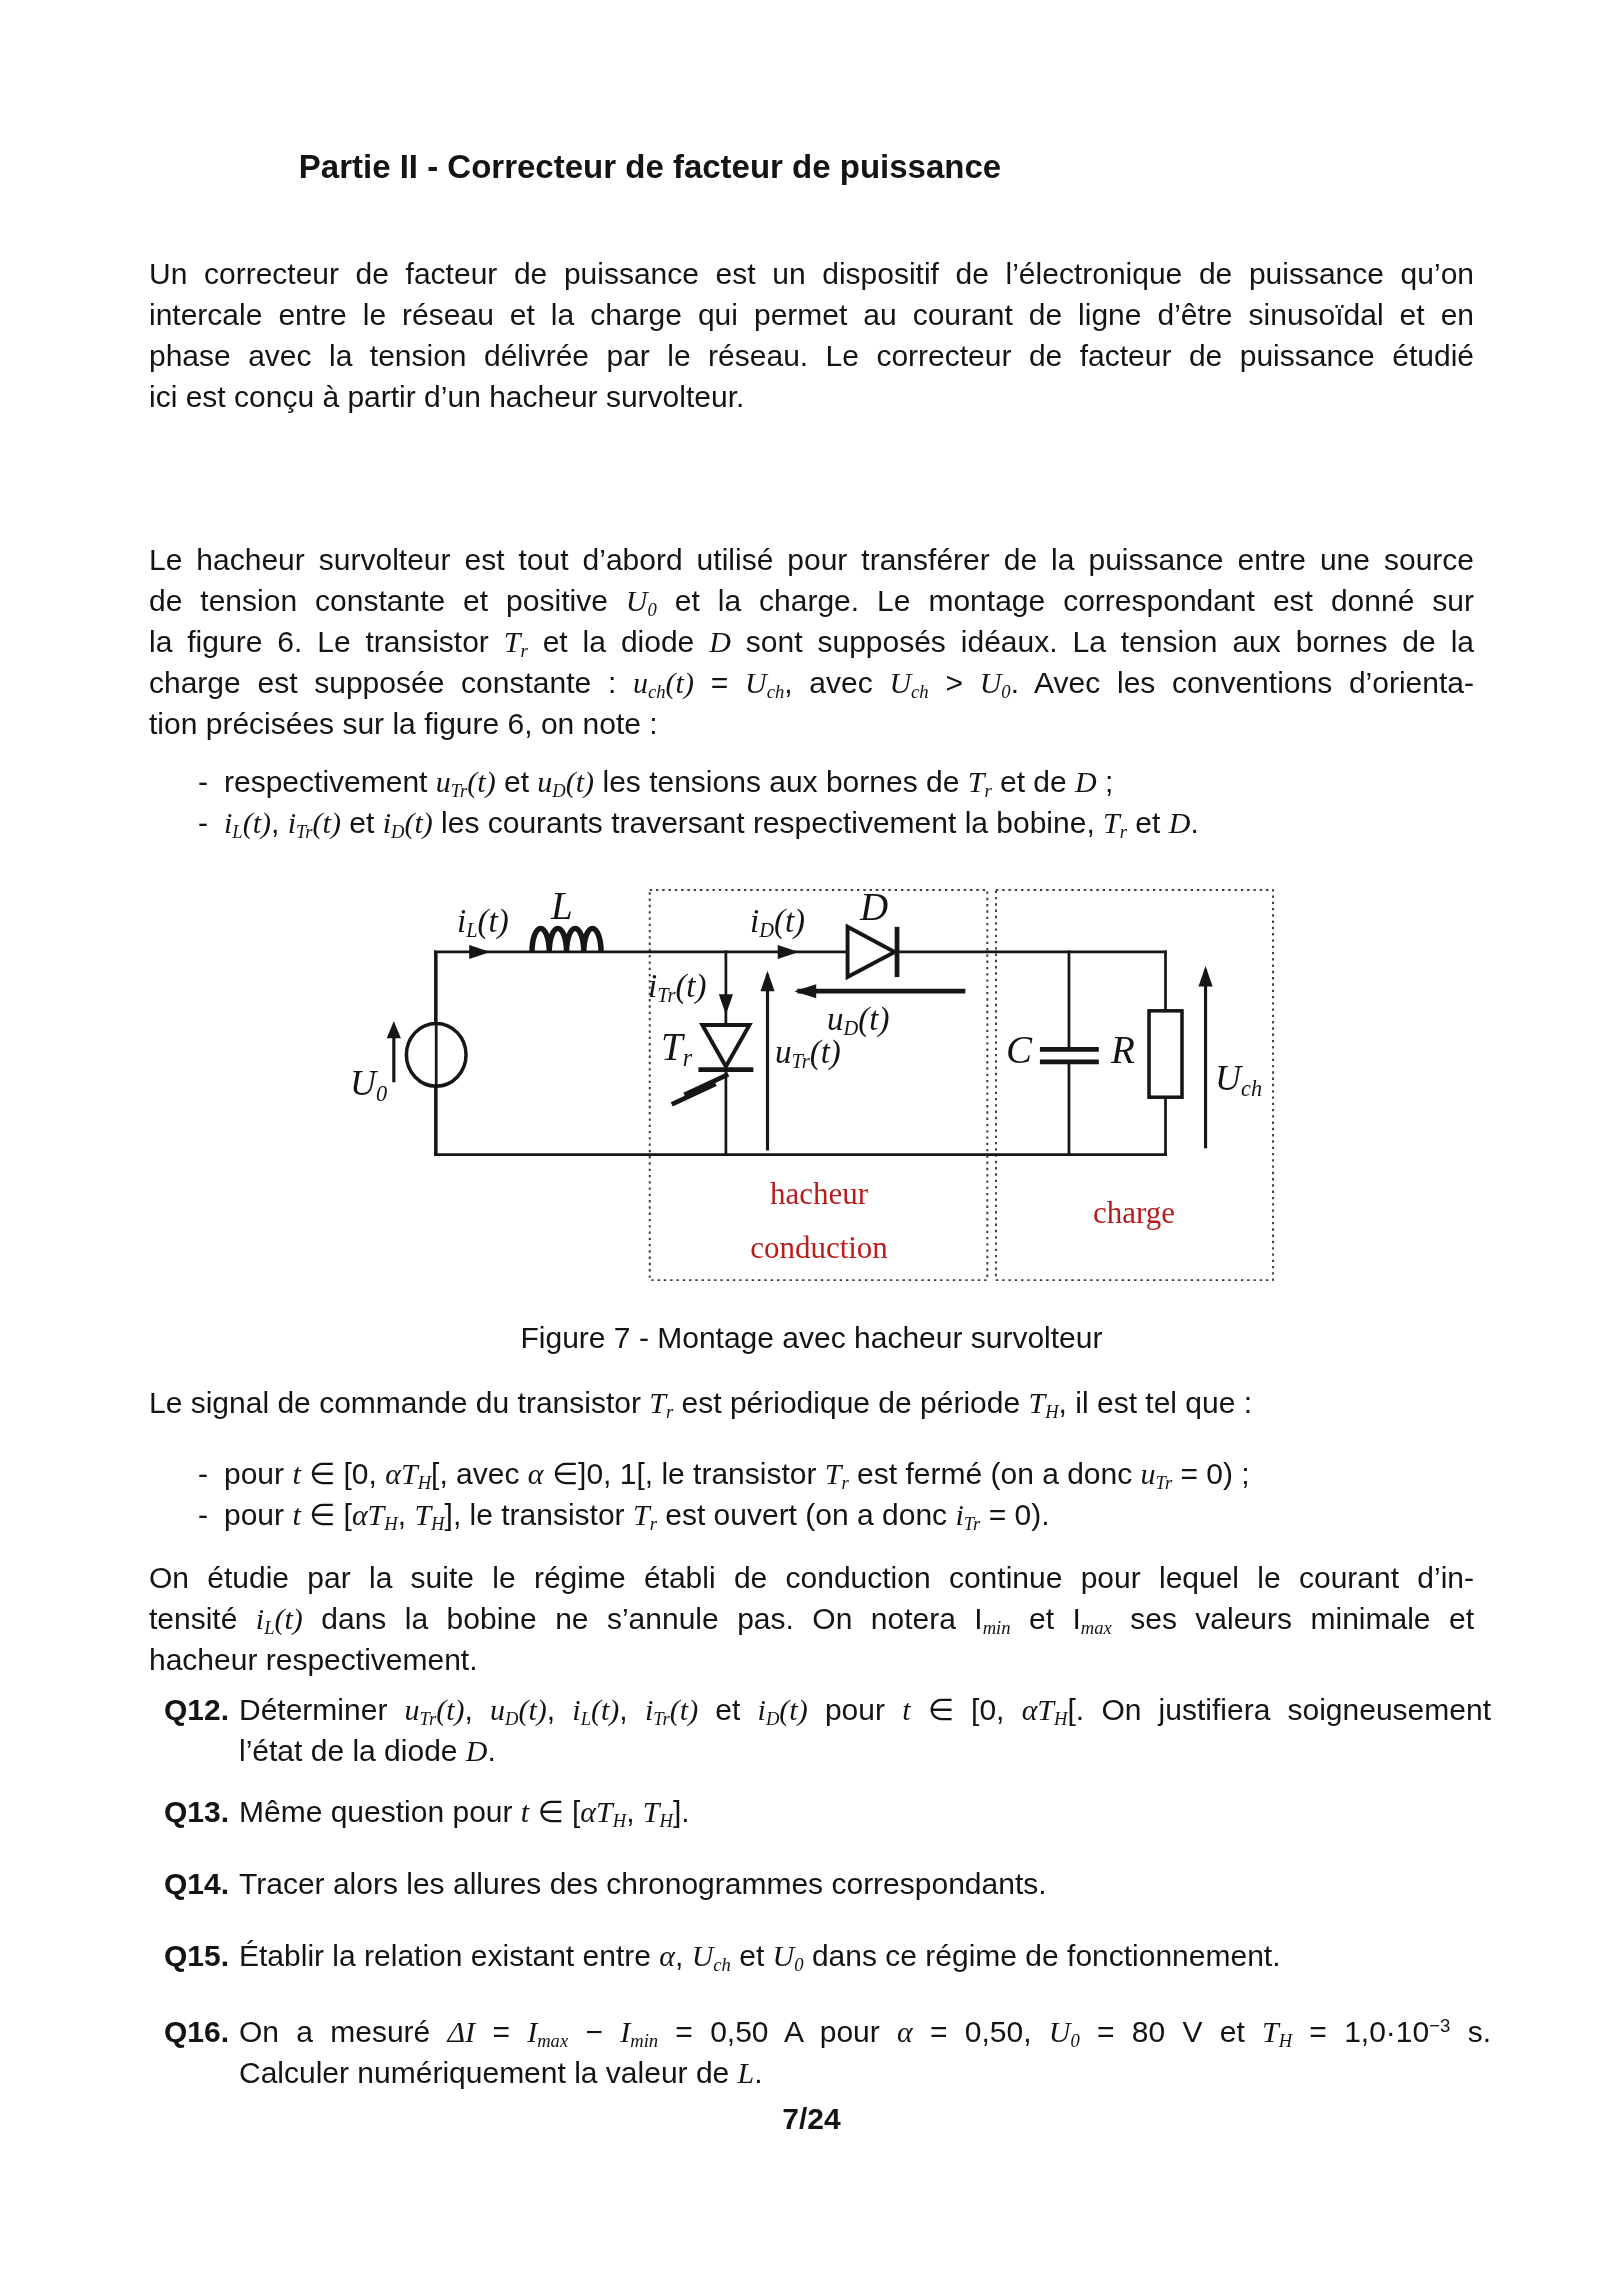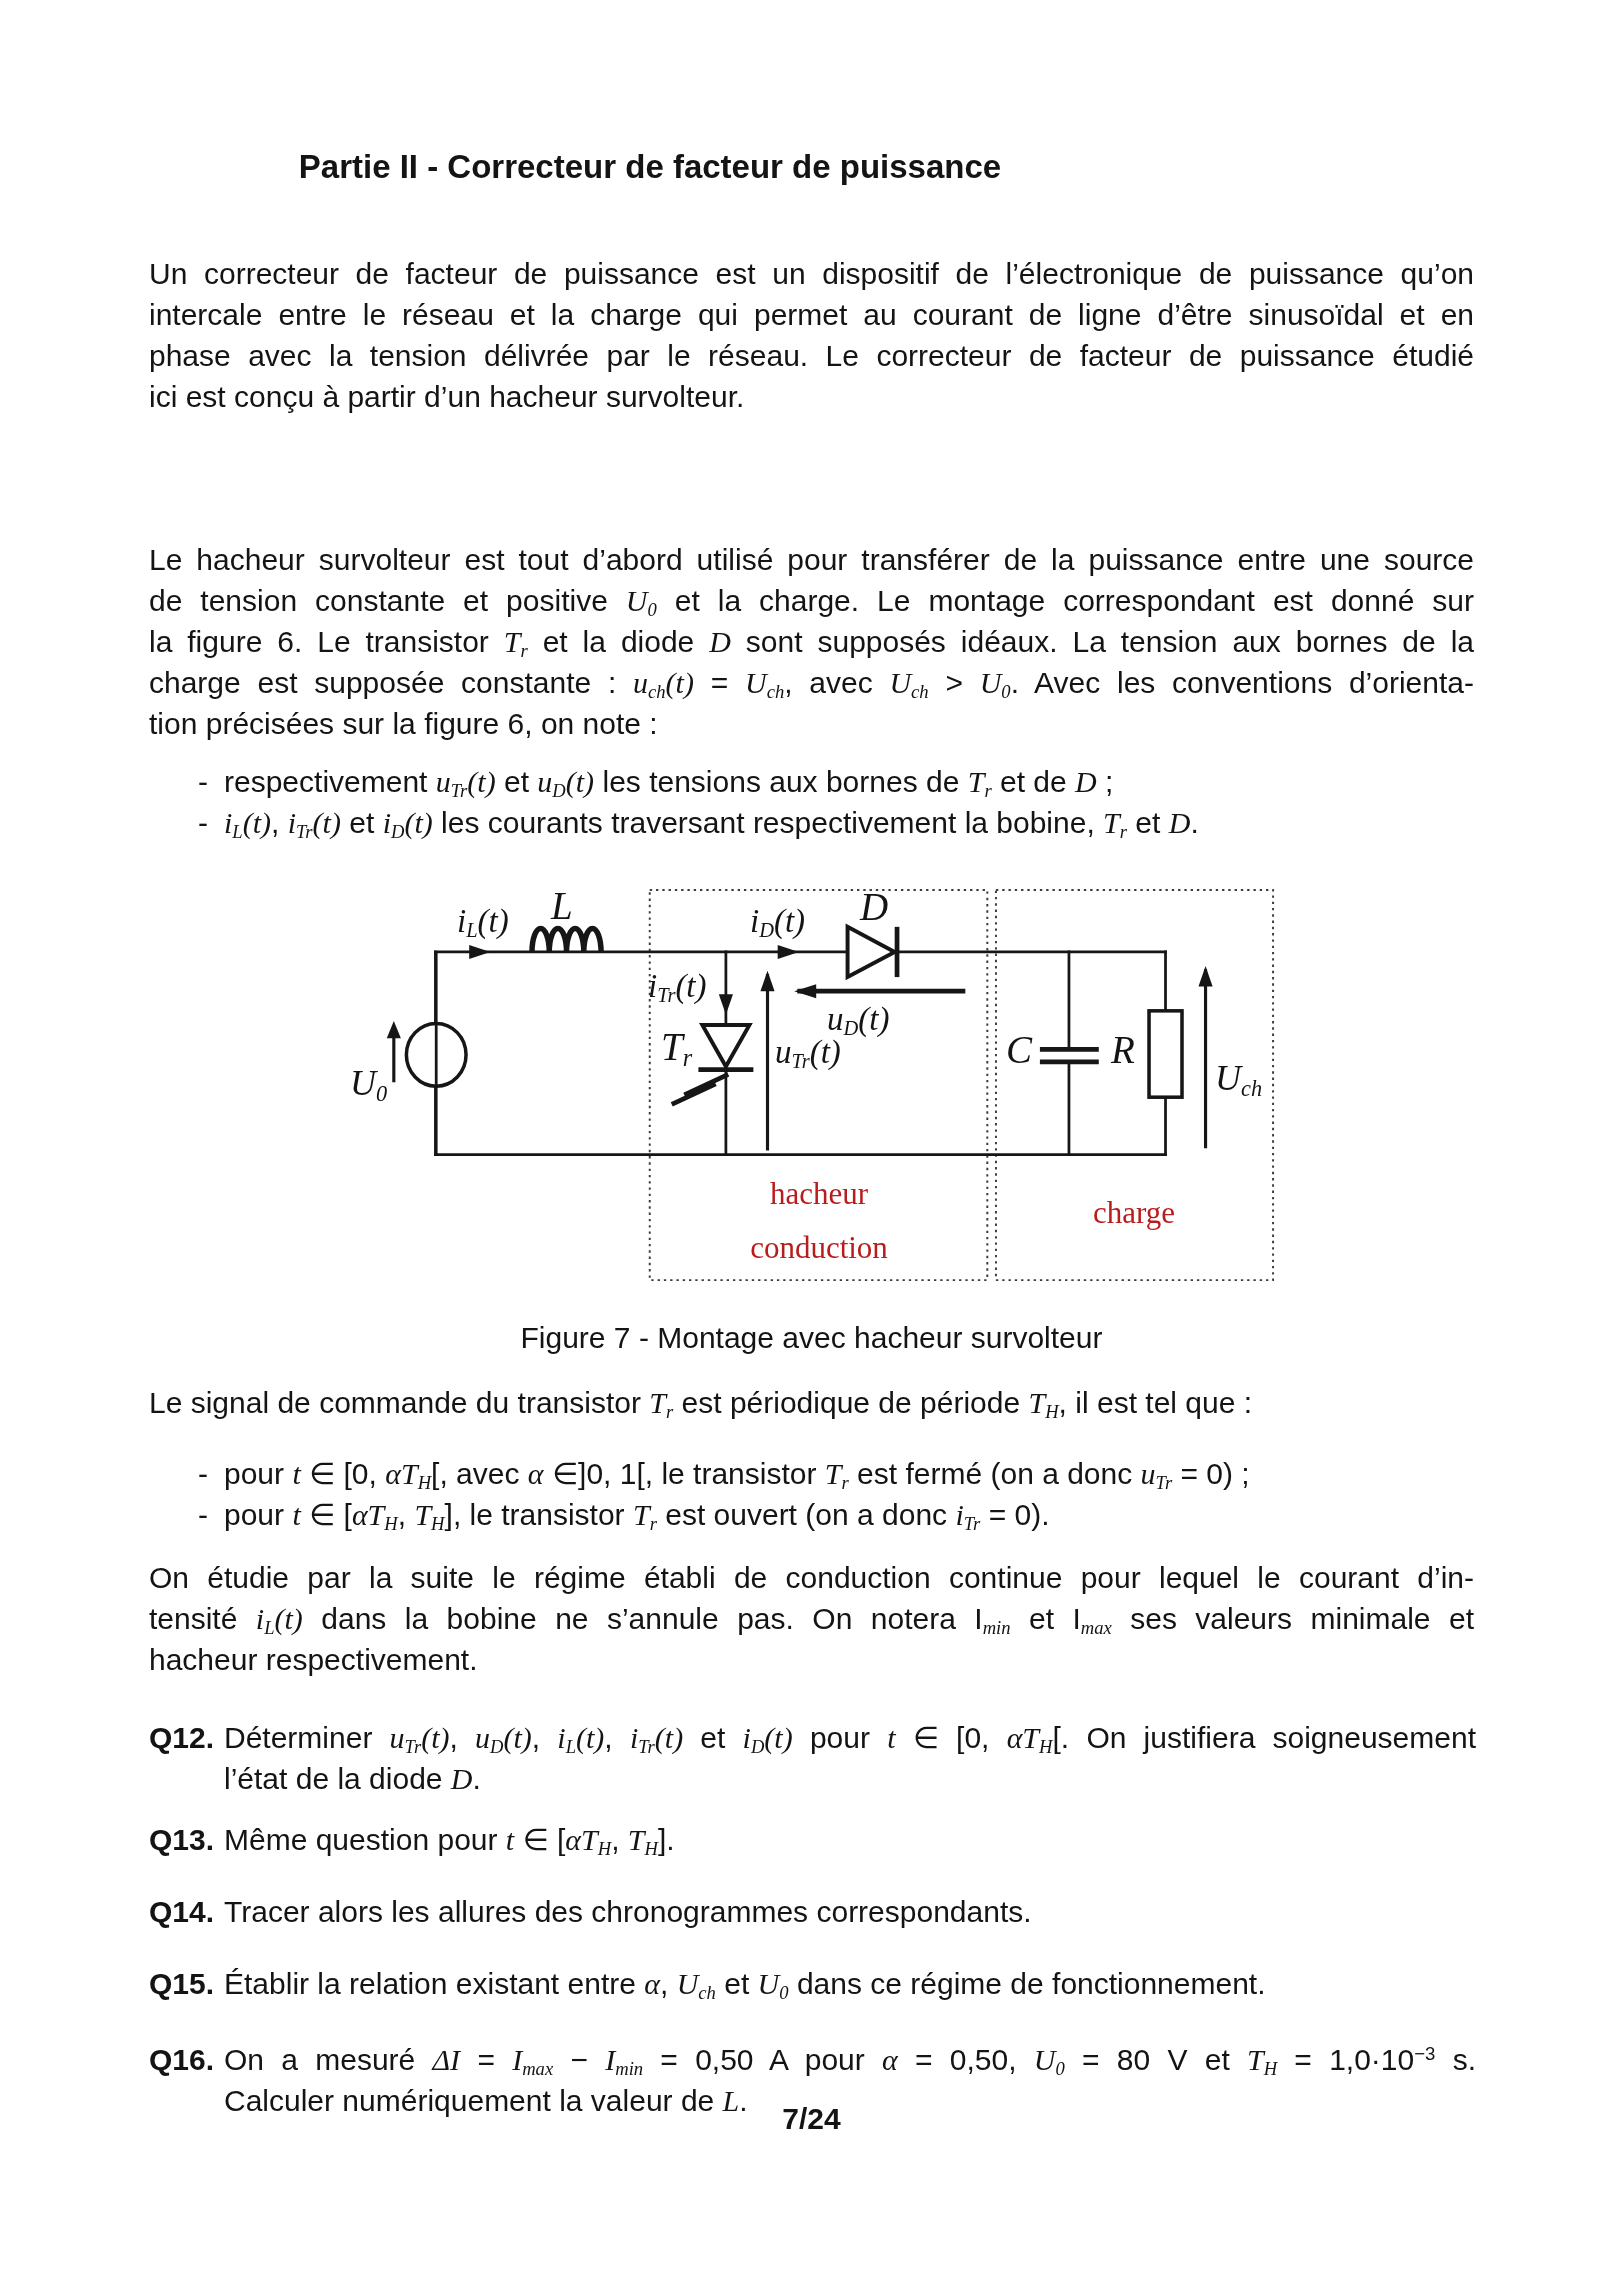--- a/index.html
+++ b/index.html
@@ -13,21 +13,21 @@
   .h2 { font-weight:bold; font-size:31px; line-height:41px; }
   .ln { height:41px; line-height:41px; }
   .jl { text-align:justify; text-align-last:justify; overflow:hidden; }
   .m  { font-family:"Liberation Serif","DejaVu Serif",serif; font-style:italic; }
   sub { font-size:0.62em; vertical-align:-0.25em; line-height:0; }
   sup { font-size:0.62em; vertical-align:0.55em; line-height:0; }
   b   { font-weight:normal; }
   .bi { position:relative; height:41px; line-height:41px; padding-left:75px; }
   .dash { position:absolute; left:49px; top:0; }
   .caption { text-align:center; height:41px; line-height:41px; }
-  .q { position:absolute; left:149px; width:1327px;margin-top:28px; }
+  .q { position:absolute; left:164px; width:1327px; }
   .qlab { position:absolute; left:0; top:0; height:41px; line-height:41px; font-weight:bold; }
   .qln { padding-left:75px; }
   .footer { left:0; width:1623px; text-align:center; font-weight:bold; height:41px; line-height:41px; }
   .fig { position:absolute; left:353px; top:856px; width:997px; height:440px; }
   .fig svg { position:absolute; left:0; top:0; }
   .flab { position:absolute; font-size:33px; white-space:nowrap; }
   .f46 { font-size:36px;margin-top:27px; }
   .f50 { font-size:39px; }
   .fbl { position:absolute; transform:translateX(-50%); white-space:nowrap;
          font-family:"Liberation Serif","DejaVu Serif",serif; font-size:31px; color:#b91c1c; }

